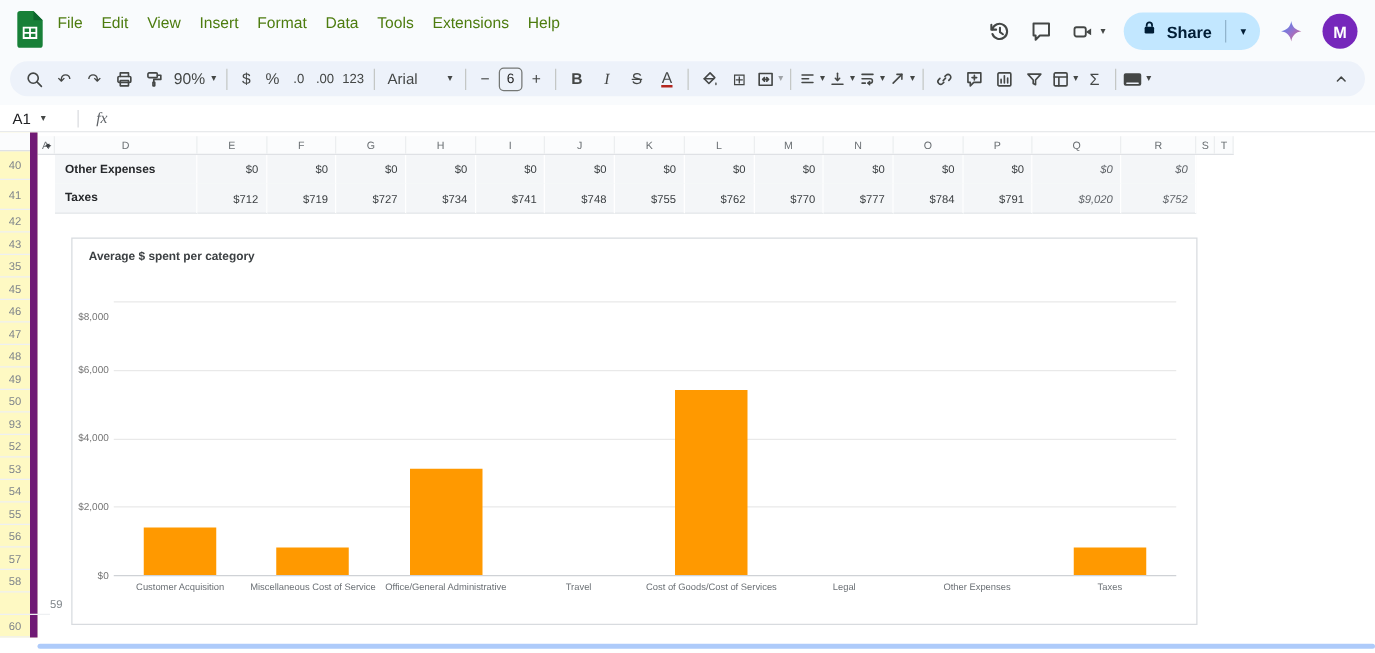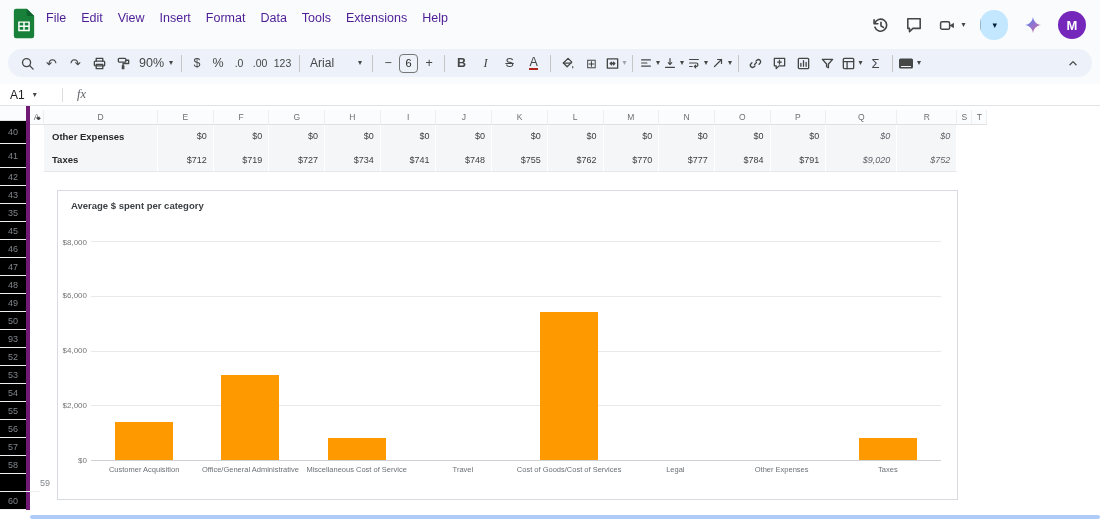--- a/index.html
+++ b/index.html
@@ -6,21 +6,21 @@
 html,body{width:1100px;height:522px;overflow:hidden;background:#fff;font-family:"Liberation Sans",sans-serif;position:relative}
 .chrome{background:#f9fbfd}
 
 .topbar{display:flex;align-items:flex-start;height:48px;padding:7px 10px 0 12px}
 .logo-wrap{margin-top:1px}
 .title-area{margin-left:10px;flex:1 1 auto;min-width:0}
 .title-row{display:flex;align-items:center;gap:11px;height:19px}
 .doc-title{font-size:14.5px;color:#1f1f1f;white-space:nowrap}
 .doc-ico{color:#444746;font-size:13px;line-height:13px}
 .menubar{display:flex;gap:1px;margin-top:2px;margin-left:-7px}
-.menu-item{font-size:12.5px;color:#4c1d95;padding:2px 7px;border-radius:9px;cursor:default}
+.menu-item{font-size:12.5px;color:#4d7c0f;padding:2px 7px;border-radius:9px;cursor:default}
 .top-right{display:flex;align-items:center;gap:15px;padding-top:3px;padding-right:4px}
 .icb{display:flex;align-items:center;color:#444746}
 .ic{display:block;fill:none;stroke:#444746;stroke-width:1.4;stroke-linecap:round;stroke-linejoin:round}
 .caret{font-size:8px;color:#444746;line-height:8px}
 .share-pill{display:flex;align-items:center;height:30px;border-radius:16px;background:#c2e7ff;color:#001d35;overflow:hidden}
 .share-main{display:flex;align-items:center;gap:7px;padding:0 11px 0 14px;height:100%}
 .share-label{font-size:13px;font-weight:700;color:#001d35}
 .share-div{width:1px;height:18px;background:rgba(0,29,53,.25)}
 .share-caret{padding:0 11px;color:#001d35;font-size:9px}
 .avatar{width:28px;height:28px;border-radius:50%;background:#7627bb;color:#fff;font-size:13px;font-weight:700;display:flex;align-items:center;justify-content:center}
@@ -40,21 +40,21 @@
 .fsize-box{width:19px;height:19px;border:1px solid #747775;border-radius:4px;display:flex;align-items:center;justify-content:center;font-size:11px;color:#1f1f1f}
 .dim{opacity:.45}
 .push{margin-left:auto}
 
 .formula-bar{display:flex;align-items:center;height:22px;background:#fff;border-bottom:1px solid #e1e3e6;padding-left:10px}
 .name-box{display:flex;align-items:center;gap:8px;width:50px;font-size:12px;color:#202124}
 .fb-sep{width:1px;height:14px;background:#dadce0;margin:0 4px 0 2px}
 .fx{font-family:"Liberation Serif",serif;font-style:italic;color:#5f6368;font-size:12.5px;margin-left:10px}
 
 .sheet{position:relative;display:flex;height:404px;background:#fff}
-.gutter{flex:0 0 30px;width:30px;border-right:4px solid #701a75;background:#000000;z-index:1}
+.gutter{flex:0 0 30px;width:30px;border-right:6px solid #701a75;background:#fef9c3;z-index:1}
 .g-corner{height:15px;border-bottom:1px solid #dfe1e5;background:#fbfcfd}
 .g-num{font-size:9px;color:#80868b;text-align:center;border-bottom:1px solid #eef0f2}
 .content{position:relative;flex:1 1 auto}
 .col-headers{display:inline-flex;height:15px;border-bottom:1px solid #dfe1e5;background:#fbfcfd}
 .ch{position:relative;font-size:8.5px;color:#6a6f73;text-align:center;line-height:15px;border-right:1px solid #eceef0;flex:0 0 auto}
 .hid{position:absolute;left:-8px;top:0;font-size:7px;color:#3c4043;letter-spacing:-2px;line-height:15px}
 .row{display:flex}
 .c{flex:0 0 auto;font-size:9px;color:#3c4043;overflow:hidden;white-space:nowrap}
 .band{background:#f4f6f8;border-right:1px solid #fff}
 .lab{font-weight:700;text-align:left;padding-left:8px;font-size:9.5px;color:#26282b}
@@ -115,20 +115,29 @@
           </svg>
       </span>
       <span class="icb" style="gap:4px">
         <svg class="ic" width="19" height="17" viewBox="0 0 16 16">
             <rect x="1.5" y="4.5" width="8.5" height="7" rx="1.5"></rect>
             <path d="M10 8l4-2.6v5.2z" fill="#444746" stroke="none"></path>
           </svg>
         <span class="caret">▾</span>
       </span>
       <div class="share-pill">
+        <span class="share-main">
+          <span>
+            <svg width="13" height="13" viewBox="0 0 12 12">
+                <rect x="2.5" y="5" width="7" height="5" rx="1" fill="#001d35"></rect>
+                <path d="M4 5V3.8a2 2 0 0 1 4 0V5" fill="none" stroke="#001d35" stroke-width="1.3"></path>
+              </svg>
+          </span>
+          <span class="share-label">Share</span>
+        </span>
         <span class="share-div"></span>
         <span class="share-caret">▾</span>
       </div>
       <span class="icb">
         <svg width="20" height="20" viewBox="0 0 16 16">
             <defs>
               <linearGradient id="gg" x1="0" y1="0" x2="1" y2="1">
                 <stop offset="0" stop-color="#4285f4"></stop>
                 <stop offset=".55" stop-color="#9b72cb"></stop>
                 <stop offset="1" stop-color="#d96570"></stop>
@@ -393,33 +402,33 @@
       <div class="chart-title">Average $ spent per category</div>
     <div class="gl base" style="top: 269px;"></div>
         <div class="ylab" style="top: 264.5px;">$0</div>
         <div class="gl" style="top: 214.25px;"></div>
         <div class="ylab" style="top: 209.75px;">$2,000</div>
         <div class="gl" style="top: 159.5px;"></div>
         <div class="ylab" style="top: 155px;">$4,000</div>
         <div class="gl" style="top: 104.75px;"></div>
         <div class="ylab" style="top: 100.25px;">$6,000</div>
         <div class="gl" style="top: 50px;"></div>
-        <div class="ylab" style="top: 47px;">$8,000</div>
+        <div class="ylab" style="top: 58px;">$8,000</div>
         <div class="bars" style="top: 50px;">
           <div class="slot">
             <div class="bar" style="height: 38.325px; background: rgb(255, 153, 0);"></div>
             <div class="xlab">Customer Acquisition</div>
           </div>
           <div class="slot">
+            <div class="bar" style="height: 21.9px; background: rgb(255, 153, 0);"></div>
+            <div class="xlab">Miscellaneous Cost of Service</div>
+          </div>
+          <div class="slot">
             <div class="bar" style="height: 84.8625px; background: rgb(255, 153, 0);"></div>
             <div class="xlab">Office/General Administrative</div>
-          </div>
-          <div class="slot">
-            <div class="bar" style="height: 21.9px; background: rgb(255, 153, 0);"></div>
-            <div class="xlab">Miscellaneous Cost of Service</div>
           </div>
           <div class="slot">
             <div class="xlab">Travel</div>
           </div>
           <div class="slot">
             <div class="bar" style="height: 147.825px; background: rgb(255, 153, 0);"></div>
             <div class="xlab">Cost of Goods/Cost of Services</div>
           </div>
           <div class="slot">
             <div class="xlab">Legal</div>

